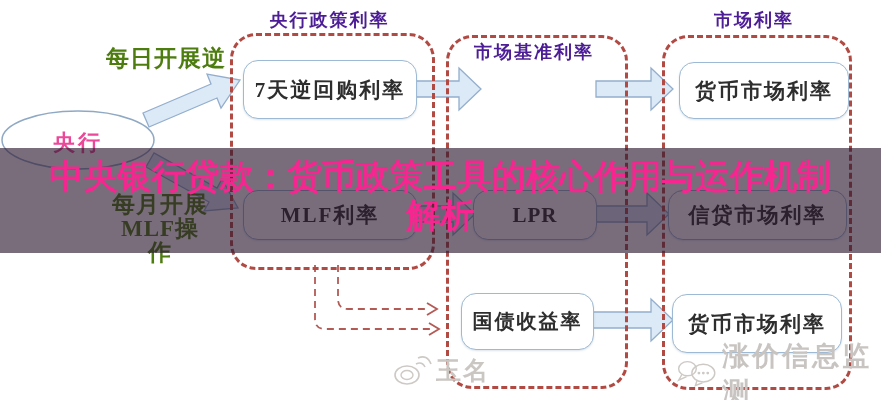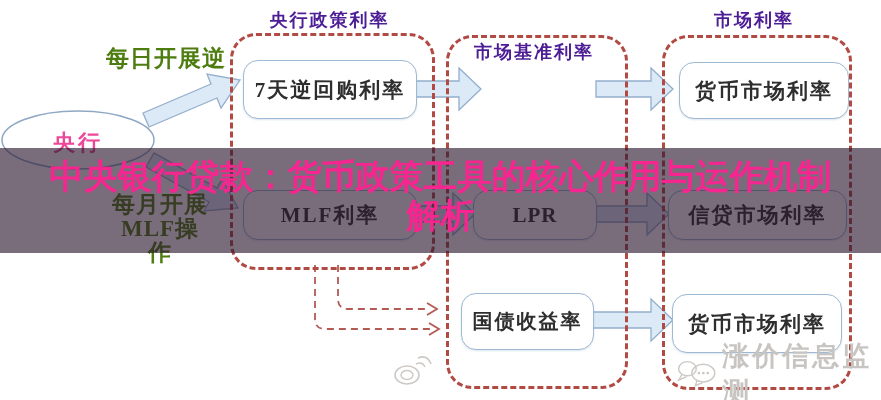--- a/index.html
+++ b/index.html
@@ -110,20 +110,21 @@
     <div class="overlay-title">解析</div>
   </div>
 
   <div class="wm wm-center">
     <svg width="40" height="34" viewBox="0 0 40 34">
       <ellipse cx="15" cy="22" rx="12" ry="9" fill="none" stroke="#cdc9c5" stroke-width="1.6"></ellipse>
       <ellipse cx="15" cy="22" rx="6" ry="4.5" fill="none" stroke="#cdc9c5" stroke-width="1.4"></ellipse>
       <path d="M24,11 q6,-3 9,3" fill="none" stroke="#cdc9c5" stroke-width="1.6"></path>
       <path d="M26,5 q9,-4 13,6" fill="none" stroke="#cdc9c5" stroke-width="1.6"></path>
     </svg>
+    <span class="wm-text">玉名</span>
   </div>
 
   <div class="wm wm-right">
     <svg width="48" height="40" viewBox="0 0 48 40">
       <ellipse cx="13" cy="14" rx="10" ry="8" fill="none" stroke="#cdc9c5" stroke-width="1.6"></ellipse>
       <path d="M7,20 l-4,7 l9,-4" fill="none" stroke="#cdc9c5" stroke-width="1.6"></path>
       <ellipse cx="31" cy="19" rx="13" ry="10" fill="none" stroke="#cdc9c5" stroke-width="1.6"></ellipse>
       <path d="M24,27 l-2,6 l8,-3" fill="none" stroke="#cdc9c5" stroke-width="1.6"></path>
       <circle cx="26" cy="19" r="1.6" fill="#cdc9c5"></circle>
       <circle cx="31" cy="19" r="1.6" fill="#cdc9c5"></circle>

